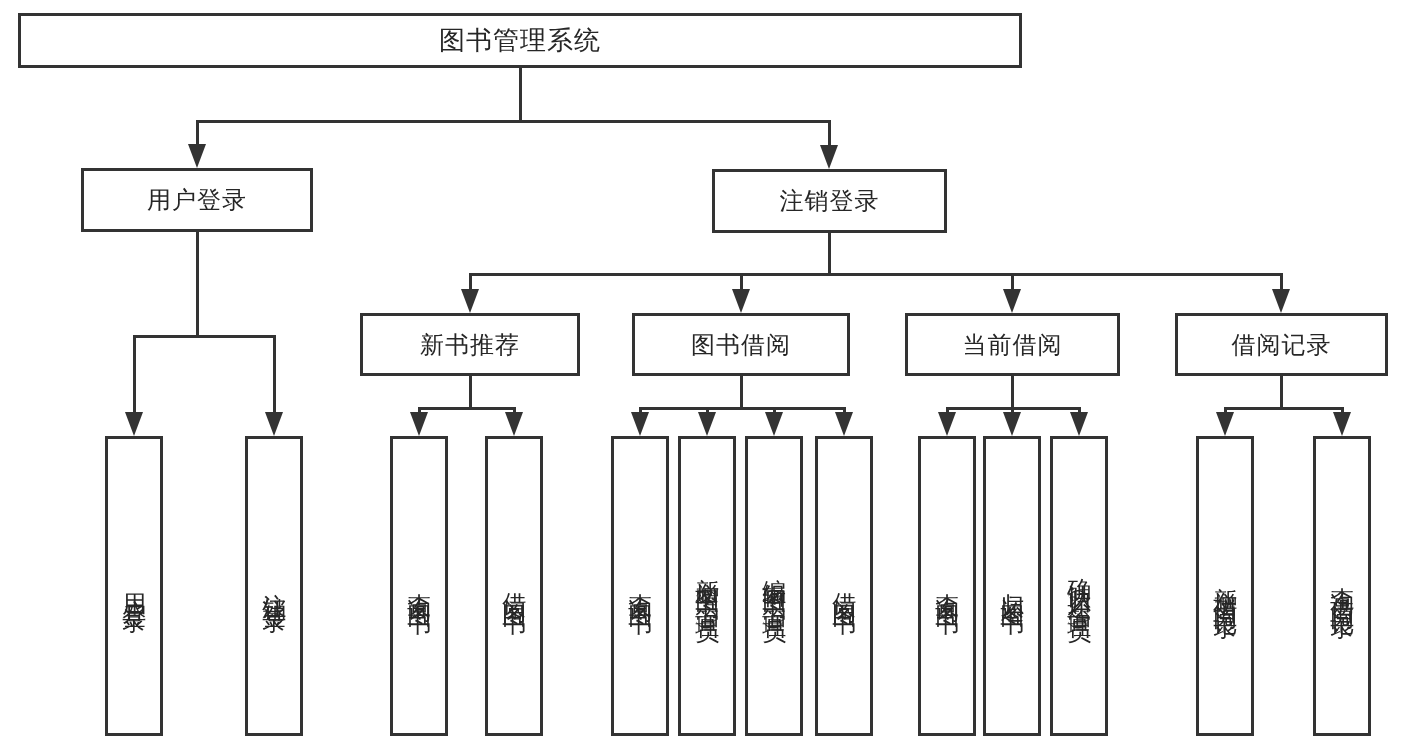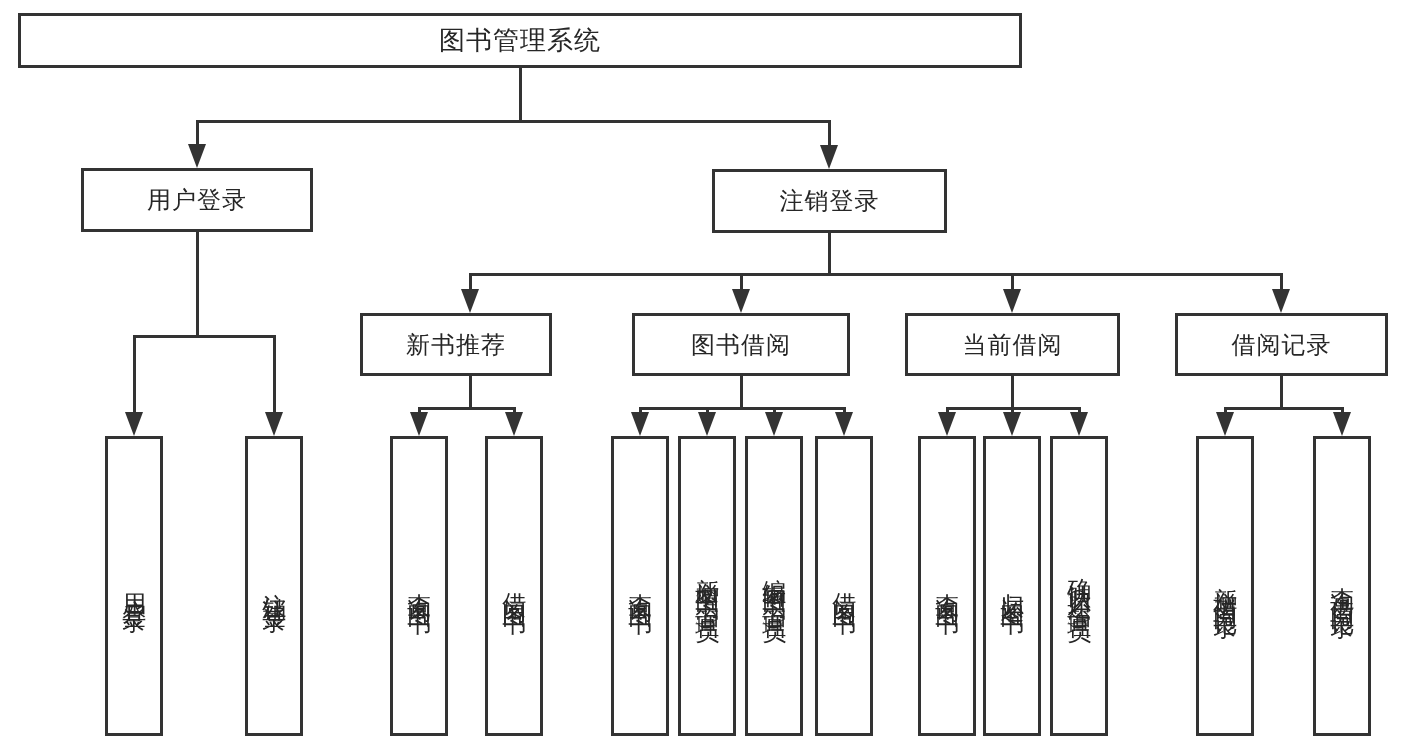--- a/index.html
+++ b/index.html
@@ -77,21 +77,21 @@
   <div class="hline" style="left:470px;top:273px;width:813px;"></div>
   <div class="vline" style="left:469px;top:273px;height:18px;"></div>
   <div class="arrow" style="left:461px;top:289px;"></div>
   <div class="vline" style="left:740px;top:273px;height:18px;"></div>
   <div class="arrow" style="left:732px;top:289px;"></div>
   <div class="vline" style="left:1011px;top:273px;height:18px;"></div>
   <div class="arrow" style="left:1003px;top:289px;"></div>
   <div class="vline" style="left:1280px;top:273px;height:18px;"></div>
   <div class="arrow" style="left:1272px;top:289px;"></div>
 
-  <div class="box hbox" style="left:360px;top:313px;width:192px;height:63px;">
+  <div class="box hbox" style="left:360px;top:313px;width:220px;height:63px;">
     <span>新书推荐</span>
   </div>
   <div class="box hbox" style="left:632px;top:313px;width:218px;height:63px;">
     <span>图书借阅</span>
   </div>
   <div class="box hbox" style="left:1175px;top:313px;width:213px;height:63px;">
     <span>借阅记录</span>
   </div>
   <div class="box hbox" style="left:905px;top:313px;width:215px;height:63px;">
     <span>当前借阅</span>

